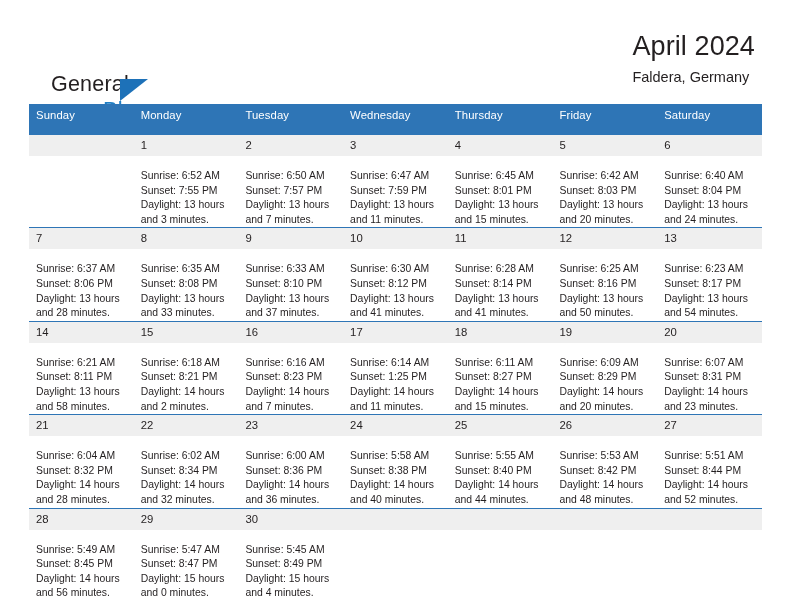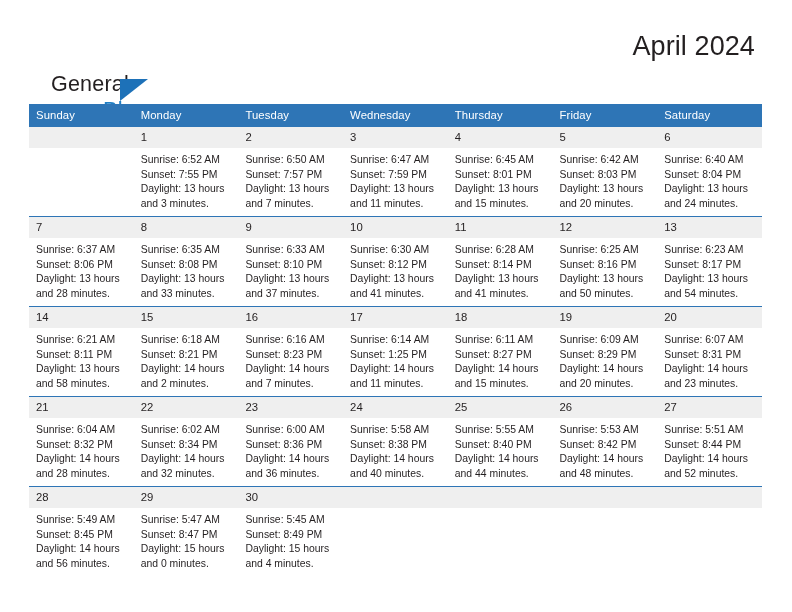--- a/index.html
+++ b/index.html
@@ -94,21 +94,21 @@
     width: 733px;
   }
   table.grid col { width: 104.71px; }
 
   thead th {
     background: #2e75b6;
     color: #ffffff;
     font-size: 11.3px;
     font-weight: normal;
     text-align: left;
-    padding: 5px 0 6px 7px;
+    padding: 5px 0 14px 7px;
     height: 11px;
     letter-spacing: 0.1px;
   }
 
   tbody td {
     vertical-align: top;
     padding: 0;
     height: 89px;
     border-top: 1.6px solid #2e75b6;
     background: #ffffff;
@@ -118,40 +118,41 @@
   .daynum {
     background: #efefef;
     font-size: 11.3px;
     color: #231f20;
     padding: 4px 0 4px 7px;
     height: 13px;
     line-height: 13px;
   }
   .daynum.empty { color: transparent; }
   .lines {
-    padding: 5px 8px 0 7px;
+    padding: 13px 8px 0 7px;
     font-size: 10.4px;
     line-height: 14.6px;
     color: #231f20;
   }
   .lines div { white-space: nowrap; }
 </style>
 </head>
 <body>
 
 <div class="page">
 
   <div class="top">
     <div class="logo">
       <span class="logo-general">General</span>
       <span class="logo-tri"></span>
       <span class="logo-blue">Blue</span>
     </div>
     <div class="title-block">
       <div class="cal-title">April 2024</div>
+      <div class="cal-sub">Faldera, Germany</div>
     </div>
   </div>
 
   <div class="cal">
     <table class="grid">
       <colgroup>
         <col>
           <col>
           <col>
           <col>

